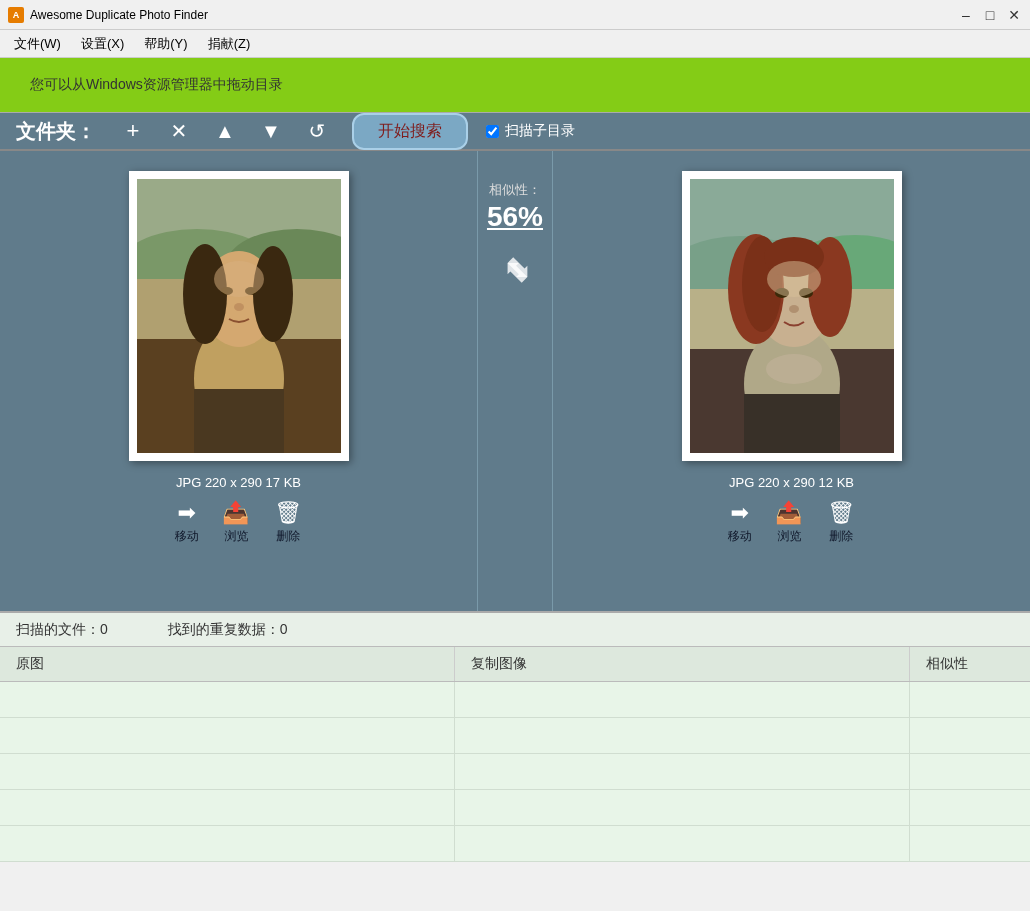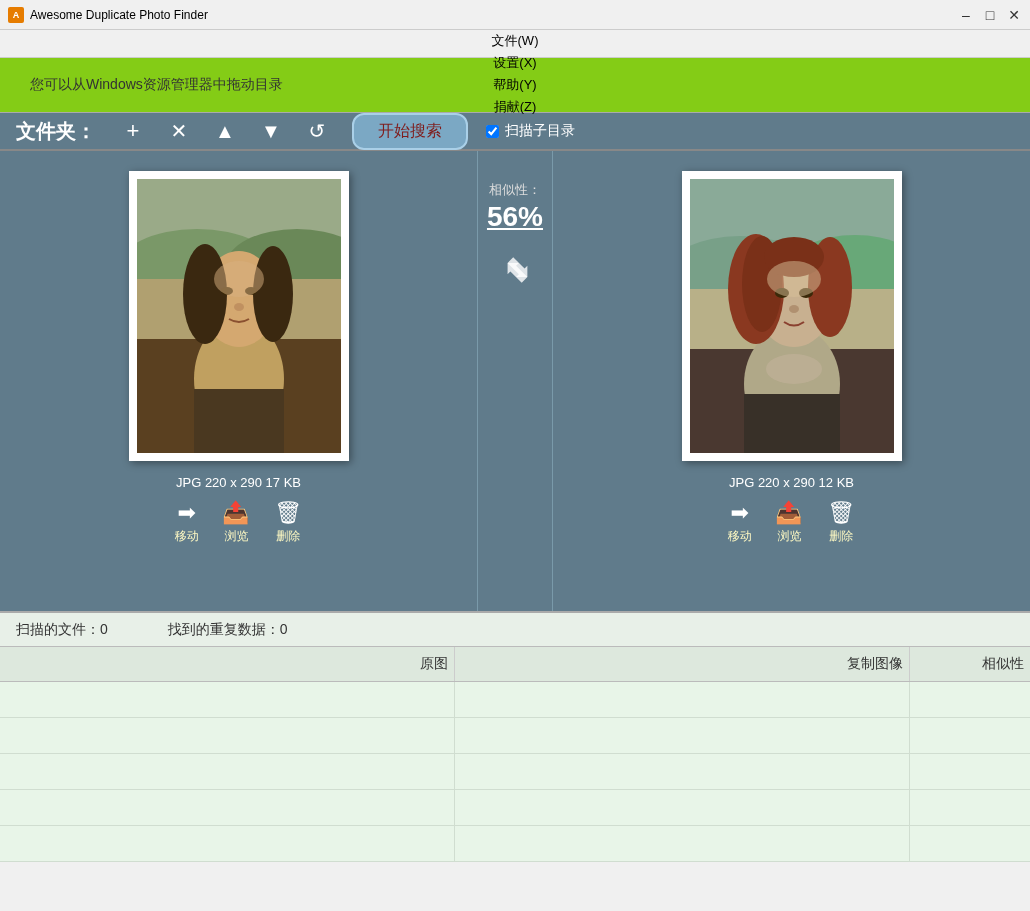--- a/index.html
+++ b/index.html
@@ -42,21 +42,20 @@
     }
 
     
     .menu-bar {
       background: #f0f0f0;
       height: 28px;
       display: flex;
       align-items: center;
       padding: 0 4px;
       border-bottom: 1px solid #ccc;
-      flex-direction: column;
     }
     .menu-item {
       padding: 2px 10px;
       font-size: 13px;
       cursor: pointer;
       border-radius: 2px;
     }
 
     
     .hint-bar {
@@ -187,21 +186,21 @@
       gap: 2px;
       cursor: pointer;
       color: white;
     }
     .action-icon {
       font-size: 22px;
       color: white;
     }
     .action-label {
       font-size: 12px;
-      color: #fef9c3;
+      color: #0f172a;
     }
 
     
     .middle-panel {
       width: 76px;
       display: flex;
       flex-direction: column;
       align-items: center;
       justify-content: flex-start;
       padding-top: 30px;
@@ -249,25 +248,24 @@
       background: #e8efe8;
       flex: 1;
     }
     .results-header {
       display: grid;
       grid-template-columns: 1fr 1fr 120px;
       border-bottom: 1px solid #bbb;
       background: #dde8dd;
     }
     .results-header-cell {
-      padding: 8px 6px;
+      padding: 8px 16px;
       font-size: 14px;
       color: #333;
       border-right: 1px solid #ccc;
-      text-align: right;
     }
     .results-header-cell:last-child { border-right: none; }
     .results-body {
       background: #e8f5e8;
     }
     .results-row {
       display: grid;
       grid-template-columns: 1fr 1fr 120px;
       border-bottom: 1px solid #d0ddd0;
       height: 36px;

